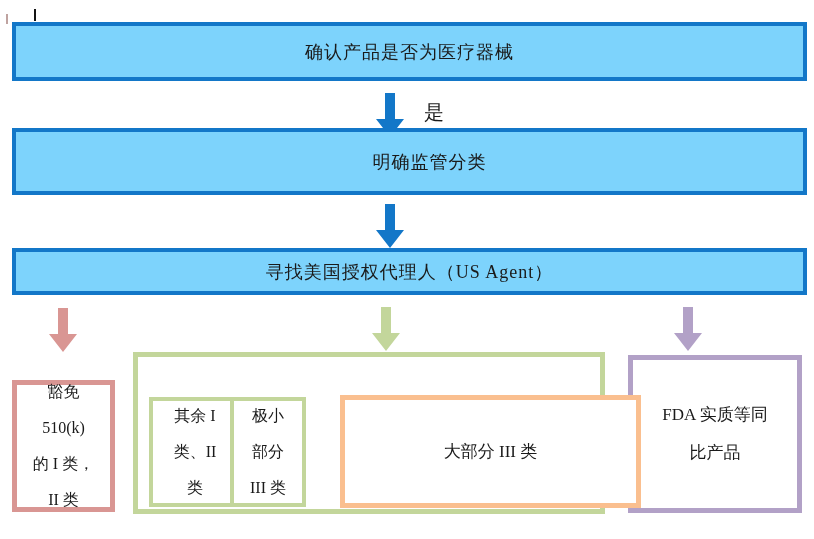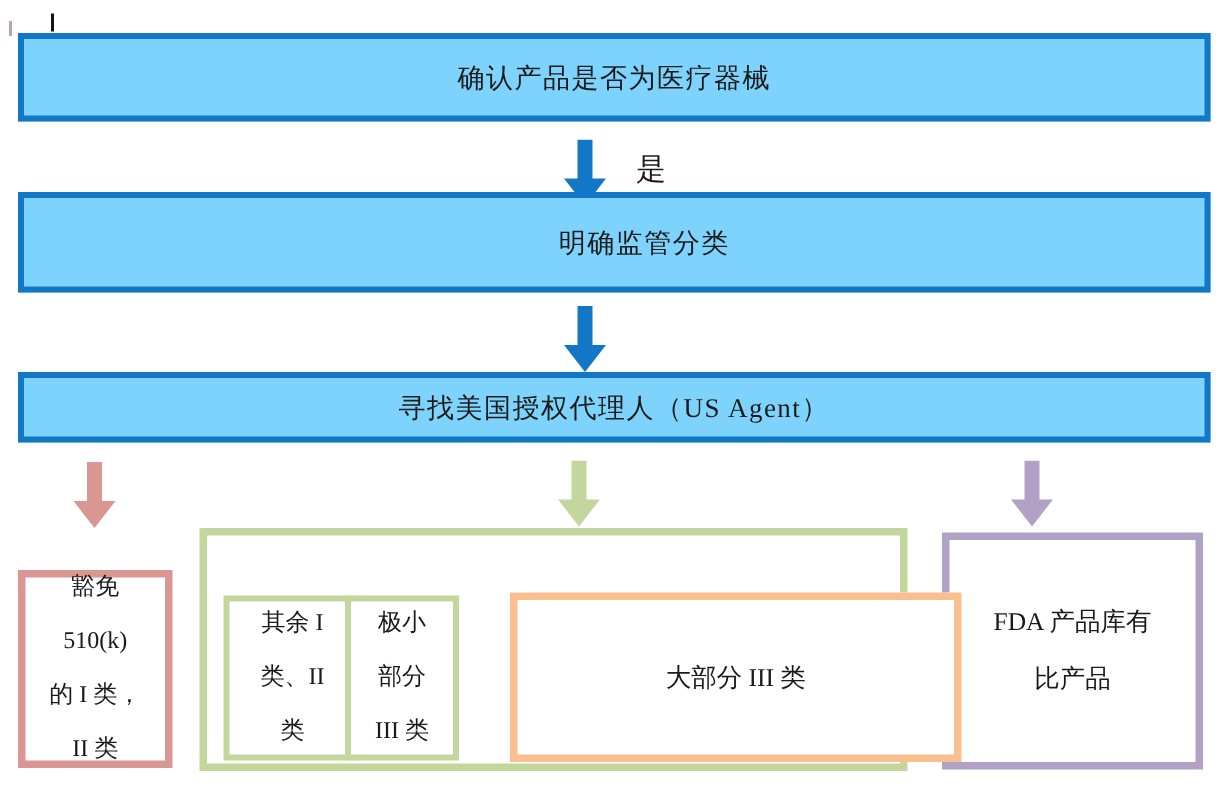--- a/index.html
+++ b/index.html
@@ -187,17 +187,17 @@
   <div class="node-cell node-cell-tiny">
     <div class="lines">极小
 部分
 III 类</div>
   </div>
   <div class="node-cell-most">
     <span>大部分 III 类</span>
   </div>
 
   <div class="node-nomatch">
-    <div class="lines">FDA 产品库有
+    <div class="lines">FDA 实质等同
 比产品</div>
   </div>
 
 </div>
 
 </body></html>

